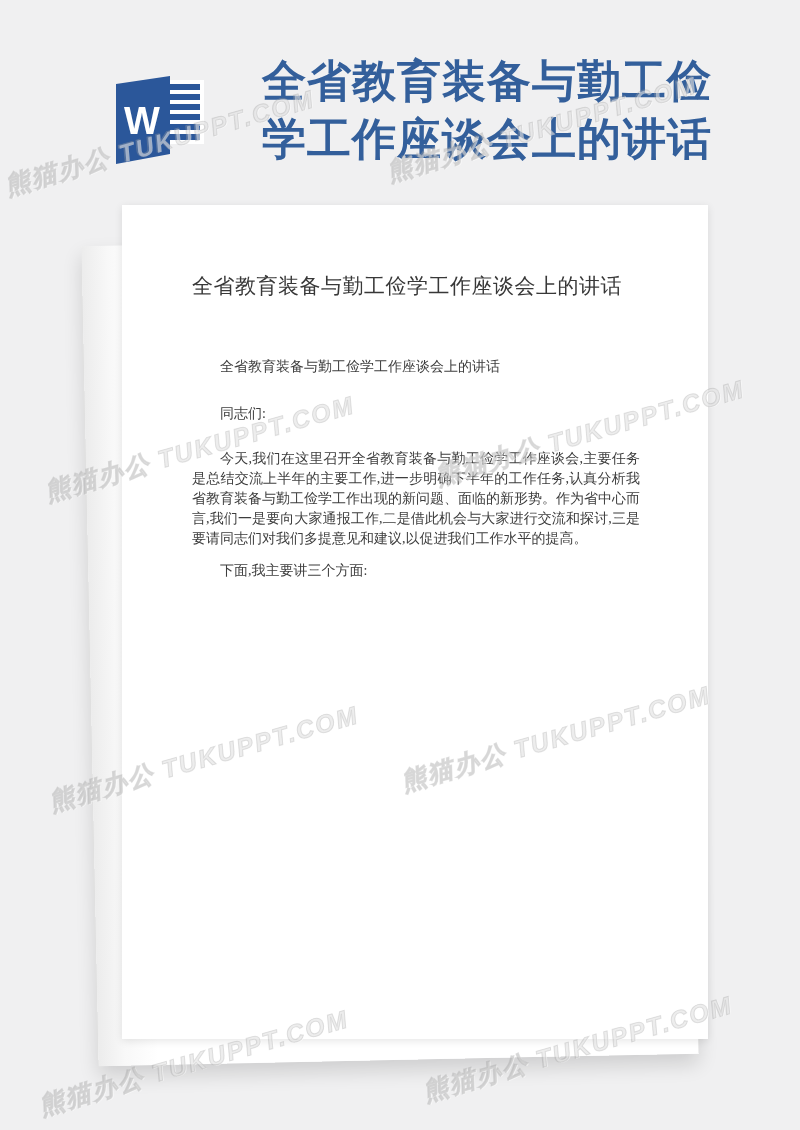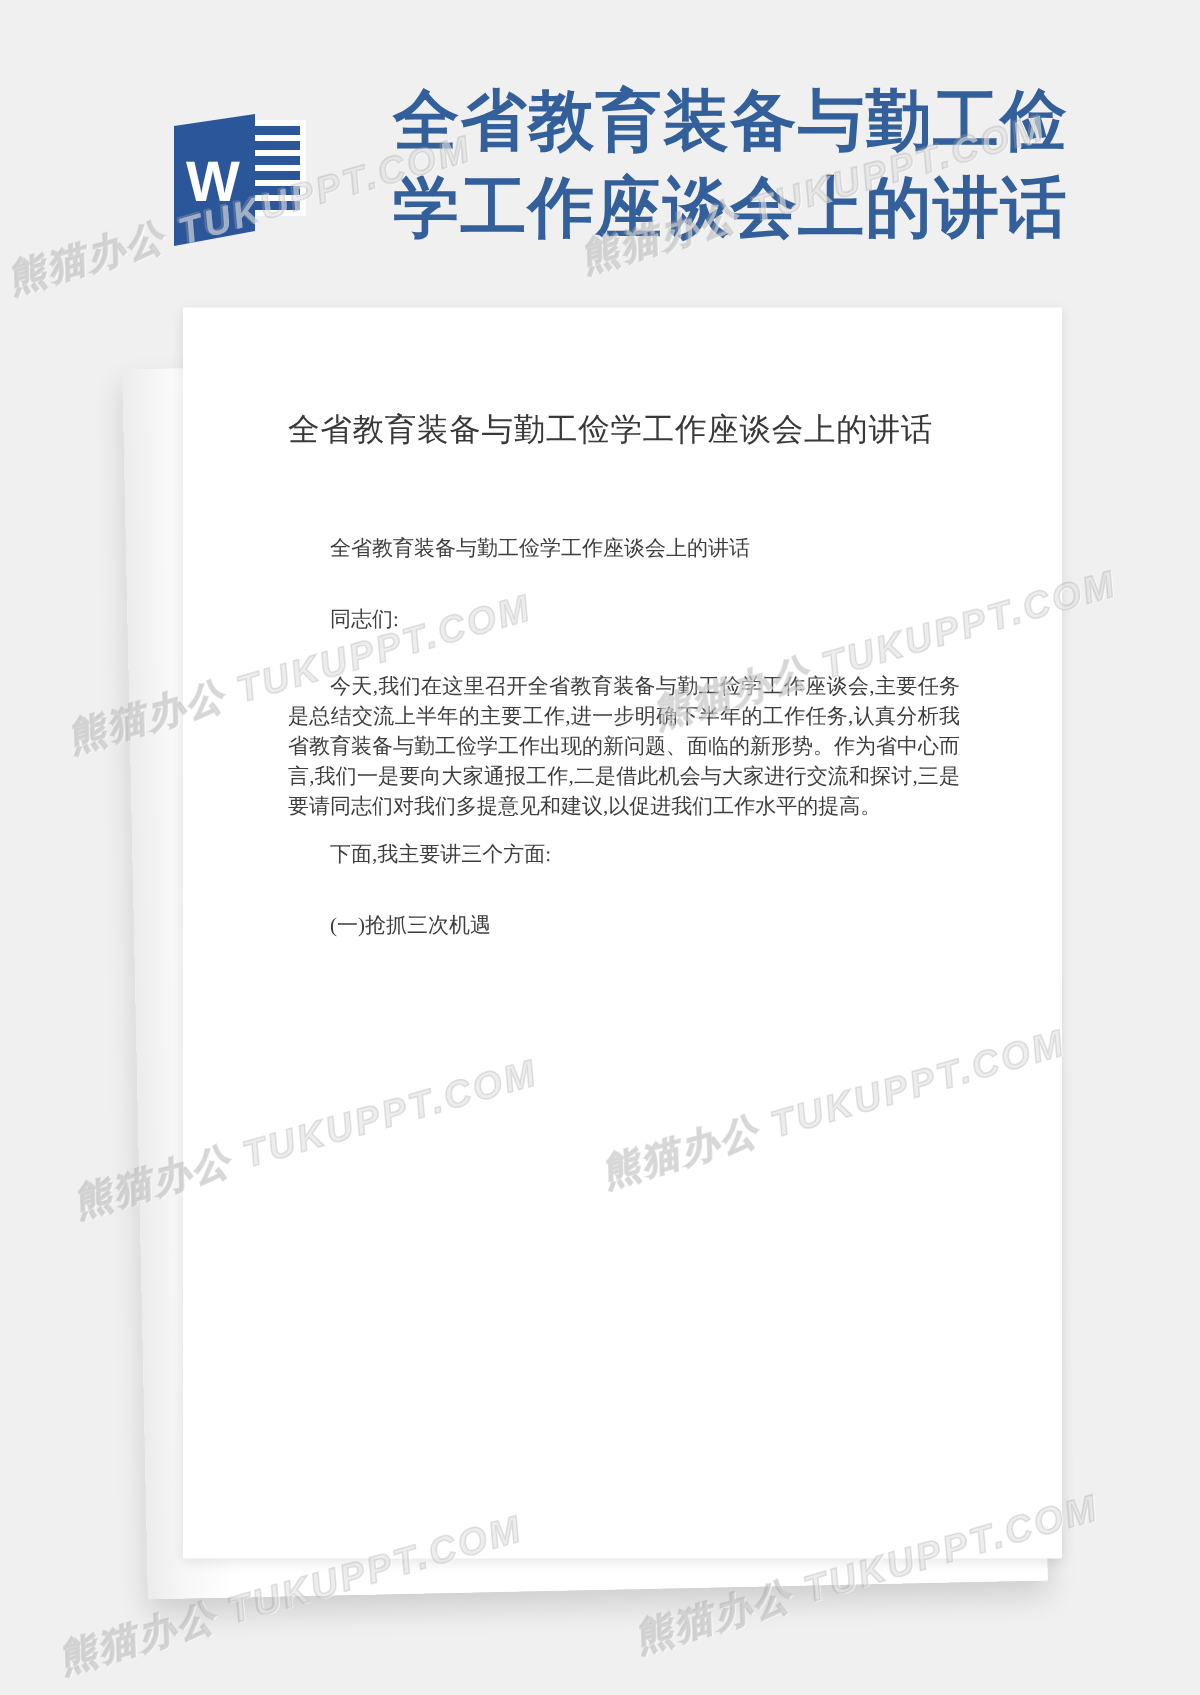--- a/index.html
+++ b/index.html
@@ -77,21 +77,20 @@
   </div>
 
   <div class="back-page"></div>
 
   <div class="doc-page">
     <h2 class="doc-title">全省教育装备与勤工俭学工作座谈会上的讲话</h2>
     <p class="doc-par doc-sub">全省教育装备与勤工俭学工作座谈会上的讲话</p>
     <p class="doc-par doc-salu">同志们:</p>
     <p class="doc-par doc-p1">今天,我们在这里召开全省教育装备与勤工俭学工作座谈会,主要任务是总结交流上半年的主要工作,进一步明确下半年的工作任务,认真分析我省教育装备与勤工俭学工作出现的新问题、面临的新形势。作为省中心而言,我们一是要向大家通报工作,二是借此机会与大家进行交流和探讨,三是要请同志们对我们多提意见和建议,以促进我们工作水平的提高。</p>
     <p class="doc-par doc-p2">下面,我主要讲三个方面:</p>
-    <p class="doc-par doc-h2">(一)抢抓三次机遇</p>
   </div>
 
   <div class="wm-layer">
     <span class="wm wm1">熊猫办公 TUKUPPT.COM</span>
     <span class="wm wm2">熊猫办公 TUKUPPT.COM</span>
     <span class="wm wm3">熊猫办公 TUKUPPT.COM</span>
     <span class="wm wm4">熊猫办公 TUKUPPT.COM</span>
     <span class="wm wm5">熊猫办公 TUKUPPT.COM</span>
     <span class="wm wm6">熊猫办公 TUKUPPT.COM</span>
     <span class="wm wm7">熊猫办公 TUKUPPT.COM</span>

